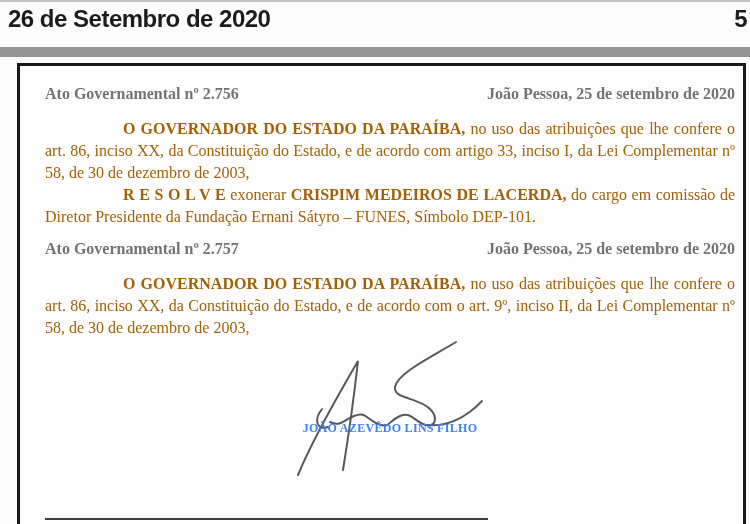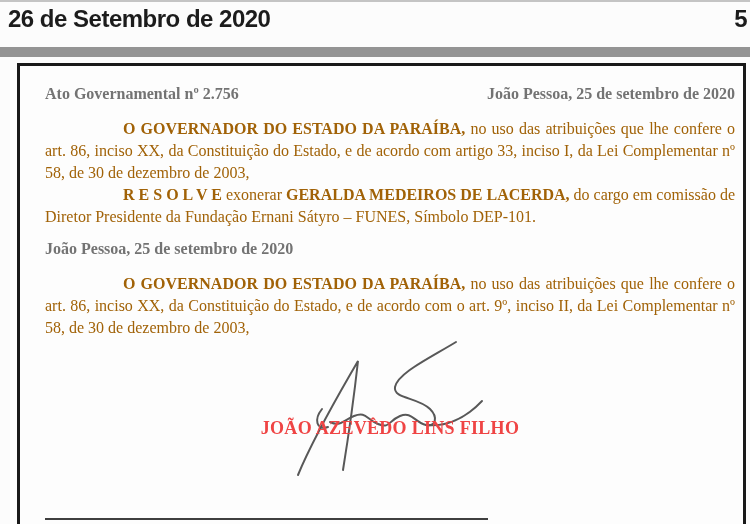--- a/index.html
+++ b/index.html
@@ -56,22 +56,22 @@
     position: relative;
     height: 141px;
     text-align: center;
   }
   .sig-svg {
     position: absolute; top: 0; left: 50%;
     transform: translateX(-50%);
   }
   .sig-name {
     position: absolute; top: 82px; left: 0; right: 0;
-    font-weight: bold; font-size: 18px; line-height: 15px;
-    letter-spacing: 0.3px; color: #ef4444;
+    font-weight: bold; font-size: 12px; line-height: 15px;
+    letter-spacing: 0.3px; color: #3b82f6;
   }
   .sig-role {
     position: absolute; top: 98px; left: 0; right: 0;
     font-weight: bold; font-size: 13.5px; line-height: 15px;
     color: #242424;
   }
   .bottom-partial-rule {
     position: absolute; top: 518px; left: 45px;
     width: 443px; height: 2px;
     background: #3f3f3f;
@@ -90,25 +90,26 @@
 <div class="gray-bar"></div>
 
 <div class="doc-box">
 
   <section>
     <div class="act-head act-head-first">
       <span>Ato Governamental nº 2.756</span>
       <span>João Pessoa, 25 de setembro de 2020</span>
     </div>
     <p class="par par-first"><span class="seg-bold">O GOVERNADOR DO ESTADO DA PARAÍBA, </span><span>no uso das atribuições que lhe confere o art. 86, inciso XX, da Constituição do Estado, e de acordo com artigo 33, inciso I, da Lei Complementar nº 58, de 30 de dezembro de 2003,</span></p>
-    <p class="par"><span class="seg-bold">R E S O L V E </span><span>exonerar </span><span class="seg-bold">GERALDA MEDEIROS DE LACERDA, </span><span>do cargo em comissão de Diretor Presidente da Fundação Ernani Sátyro – FUNES, Símbolo DEP-101.</span></p>
+    <p class="par"><span class="seg-bold">R E S O L V E </span><span>exonerar </span><span class="seg-bold">CRISPIM MEDEIROS DE LACERDA, </span><span>do cargo em comissão de Diretor Presidente da Fundação Ernani Sátyro – FUNES, Símbolo DEP-101.</span></p>
   </section>
 
   <section>
     <div class="act-head act-head-second">
+      <span>Ato Governamental nº 2.757</span>
       <span>João Pessoa, 25 de setembro de 2020</span>
     </div>
     <p class="par par-first"><span class="seg-bold">O GOVERNADOR DO ESTADO DA PARAÍBA, </span><span>no uso das atribuições que lhe confere o art. 86, inciso XX, da Constituição do Estado, e de acordo com o art. 9º, inciso II, da Lei Complementar nº 58, de 30 de dezembro de 2003,</span></p>
   </section>
 
   <div class="sig-block">
     <svg class="sig-svg" width="240" height="140" viewBox="0 0 240 140" fill="none">
       <g stroke="#474747" stroke-width="2" stroke-linecap="round" fill="none" opacity="0.9">
         <path d="M28 136 C45 95 72 50 88 22 C84 58 78 100 73 131"></path>
         <path d="M52 70 C44 80 46 92 58 88"></path>

